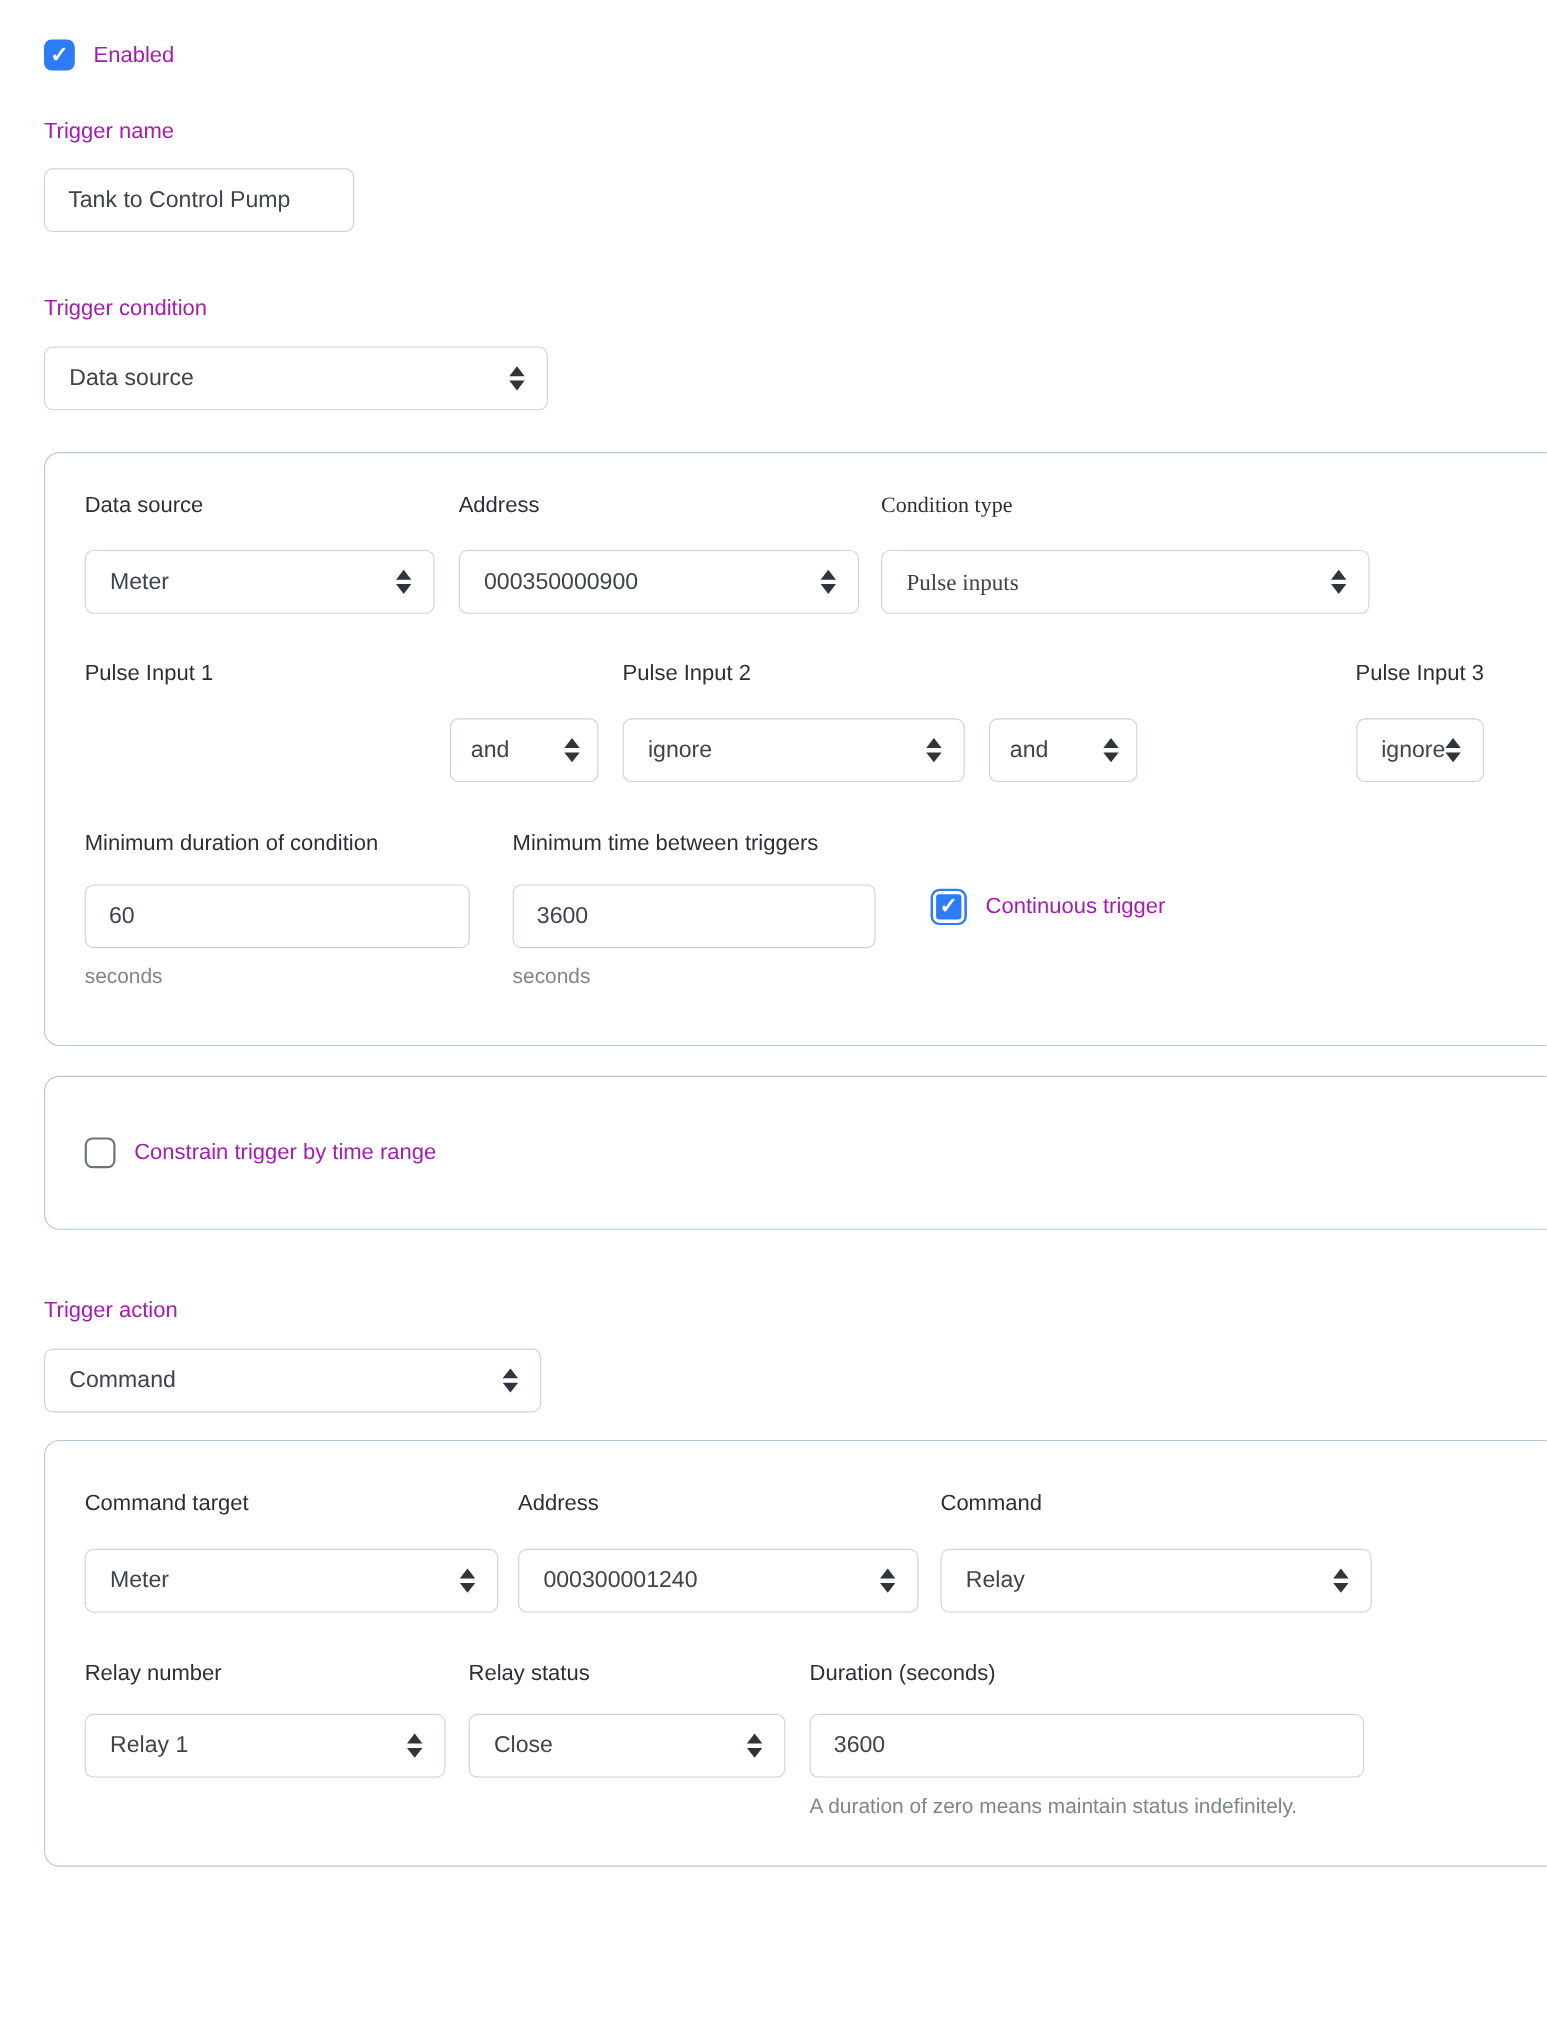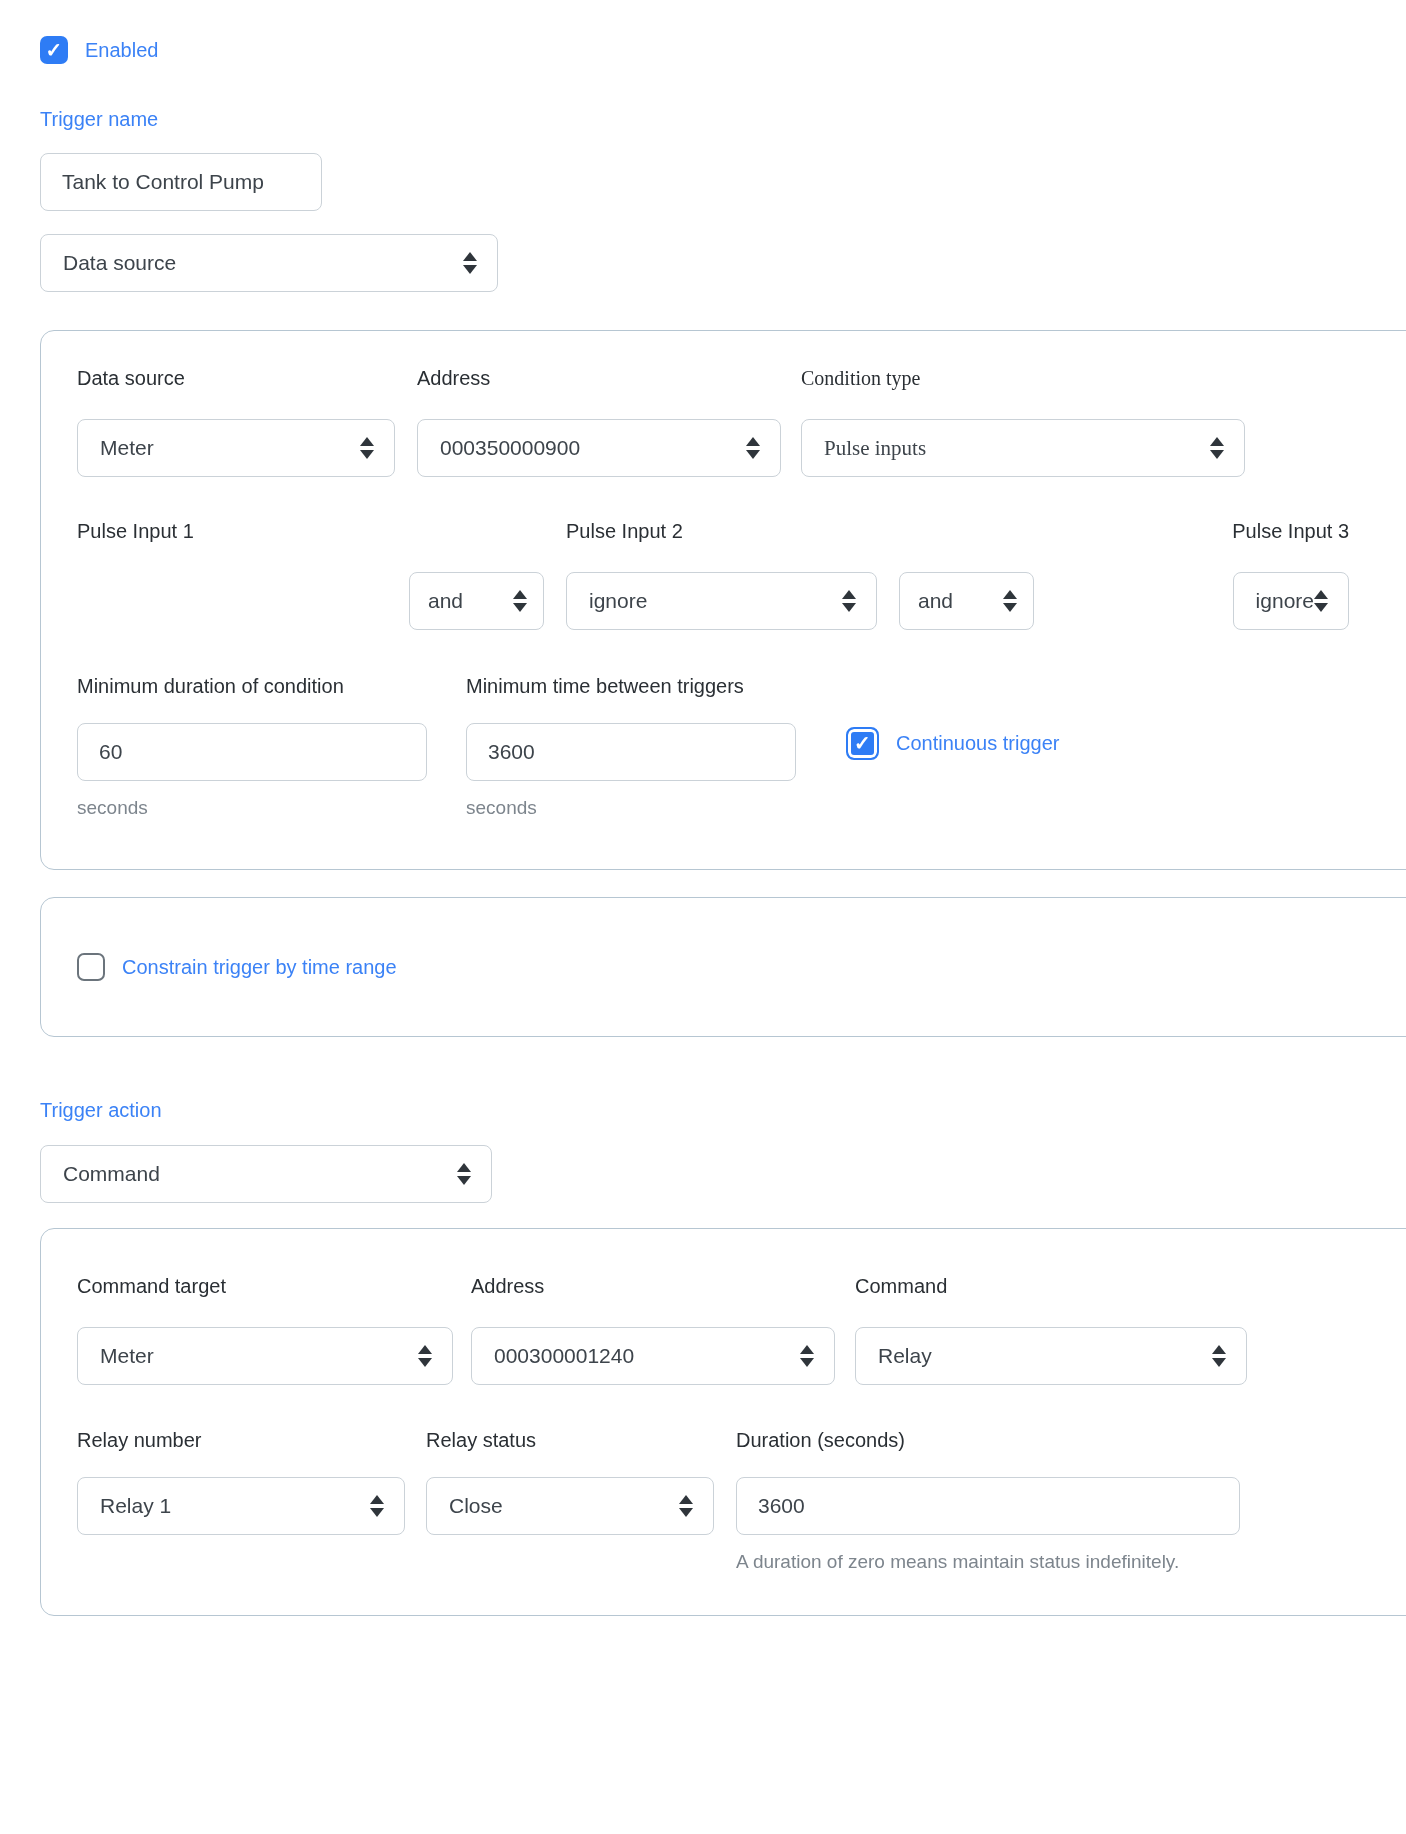--- a/index.html
+++ b/index.html
@@ -4,21 +4,21 @@
 <style>
   * { margin:0; padding:0; box-sizing:border-box; }
   html,body { background:#fff; }
   body {
     width:1406px; height:1834px; overflow:hidden;
     font-family:"Liberation Sans", sans-serif;
     color:#24292e;
   }
   .page { padding:36px 0 0 40px; }
 
-  .lbl { font-size:20px; color:#3b82f6; }
+  .lbl { font-size:20px; color:#a21caf; }
   .flabel { font-size:20px; color:#2a2f34; height:25px; line-height:25px; margin-bottom:28px; white-space:nowrap; }
   .flabel.tight { margin-bottom:24px; }
 
   
   .sel, .inp {
     height:58px; background:#fff;
     border:1px solid #cbd2d8; border-radius:8px;
     font-size:21px; color:#3d444b;
   }
   .sel { display:flex; align-items:center; justify-content:space-between; padding:0 20px 0 22px; cursor:pointer; }
@@ -71,20 +71,21 @@
         <span class="tick">✓</span>
       </div>
     <span class="lbl">Enabled</span>
   </div>
 
   <div class="lbl" style="margin-top:44px;">Trigger name</div>
   <div style="width:282px; margin-top:22px;">
     <input class="inp" type="text" value="Tank to Control Pump" style="">
   </div>
 
+  <div class="lbl" style="margin-top:58px;">Trigger condition</div>
   <div class="sel" style="width:458px; margin-top:23px;">
     <span>Data source</span>
     <span class="arrows">
         <span class="up"></span>
         <span class="down"></span>
       </span>
   </div>
 
   <div class="panel" style="margin-top:38px;">
     <div class="p-inner">

